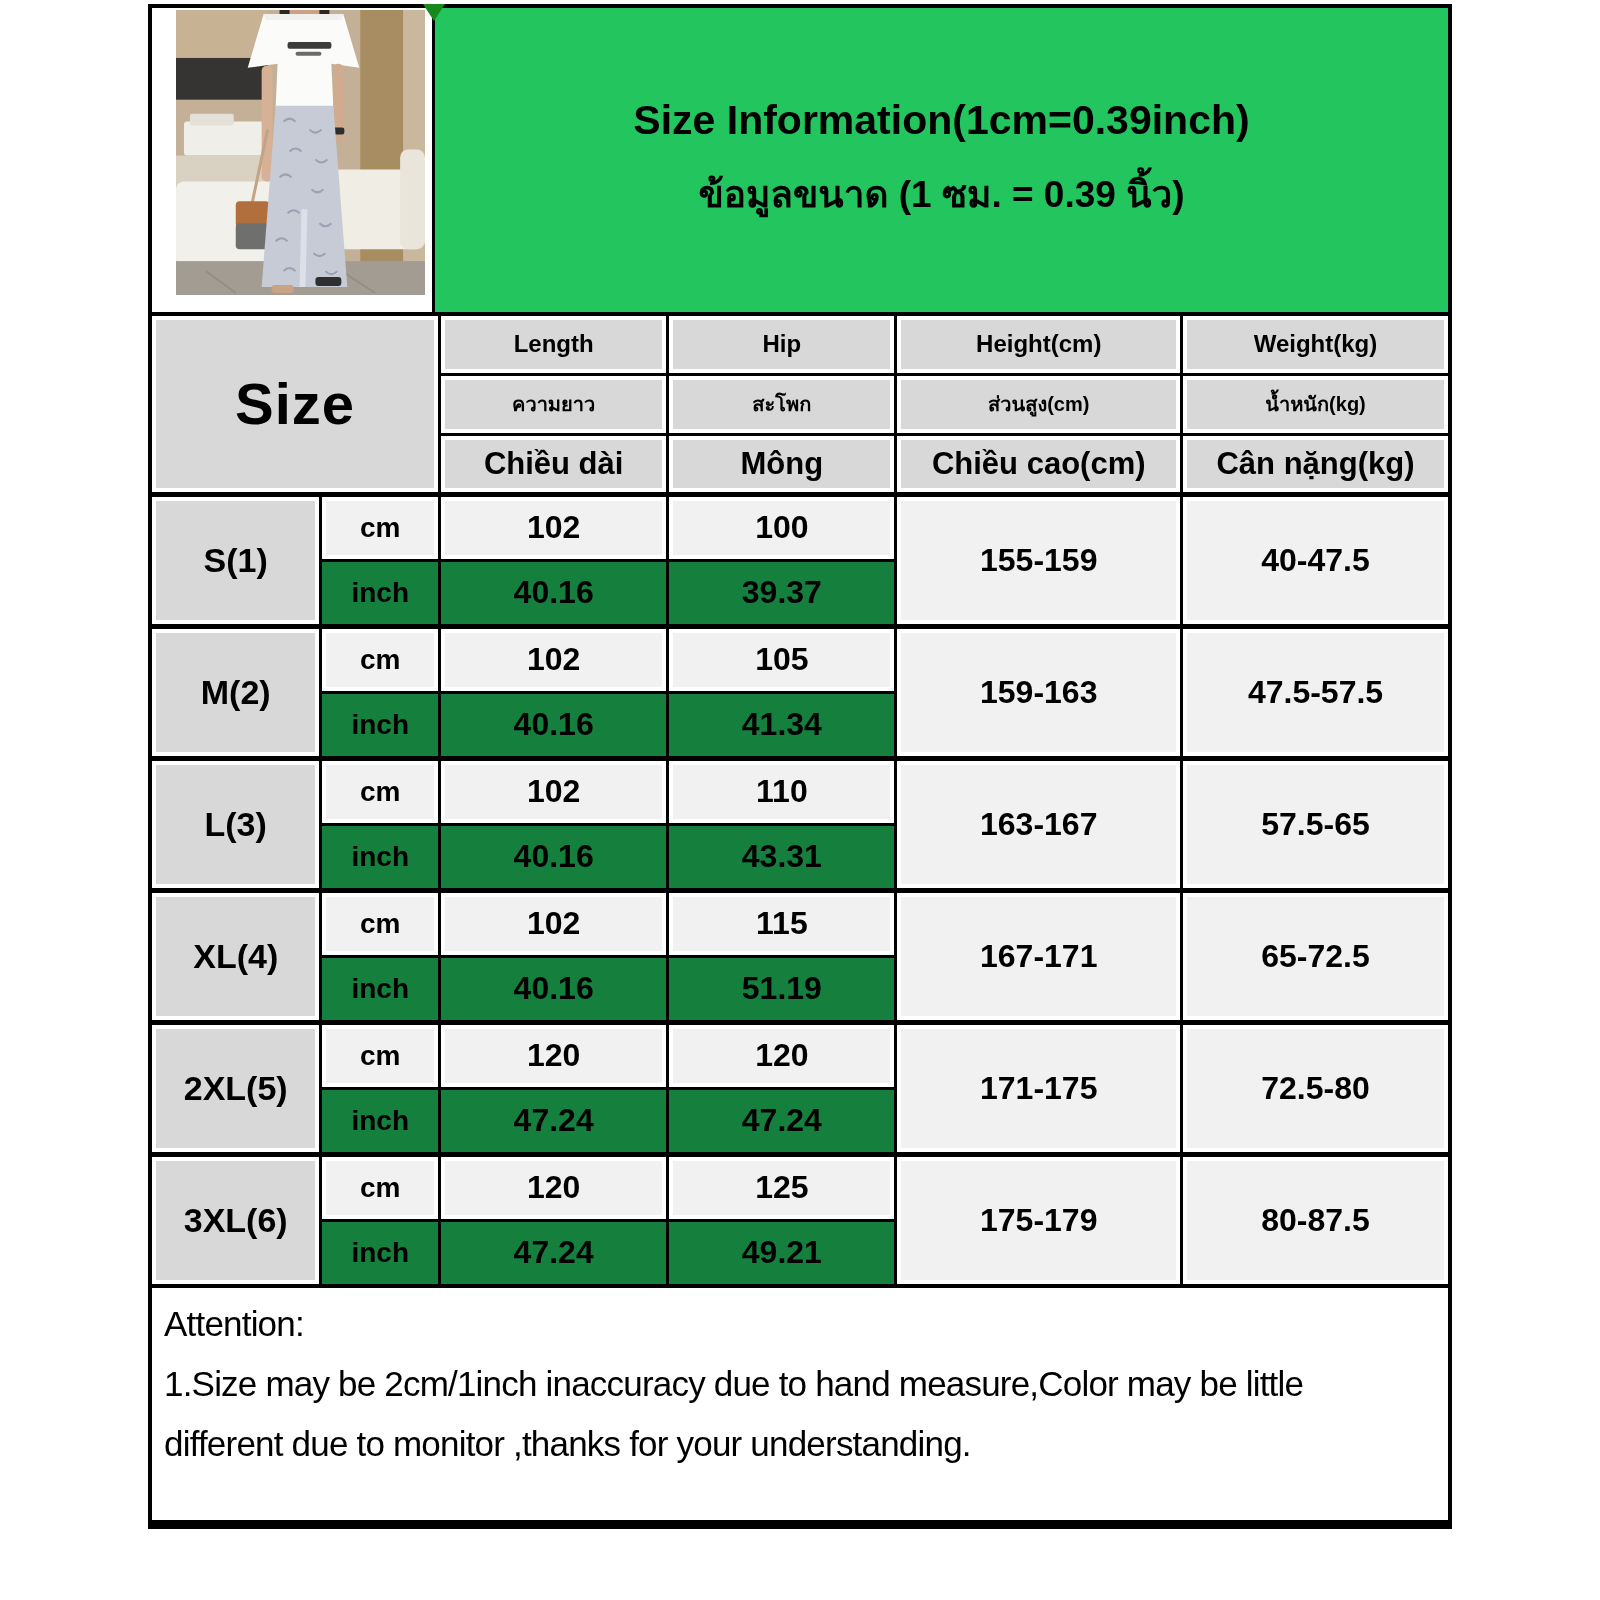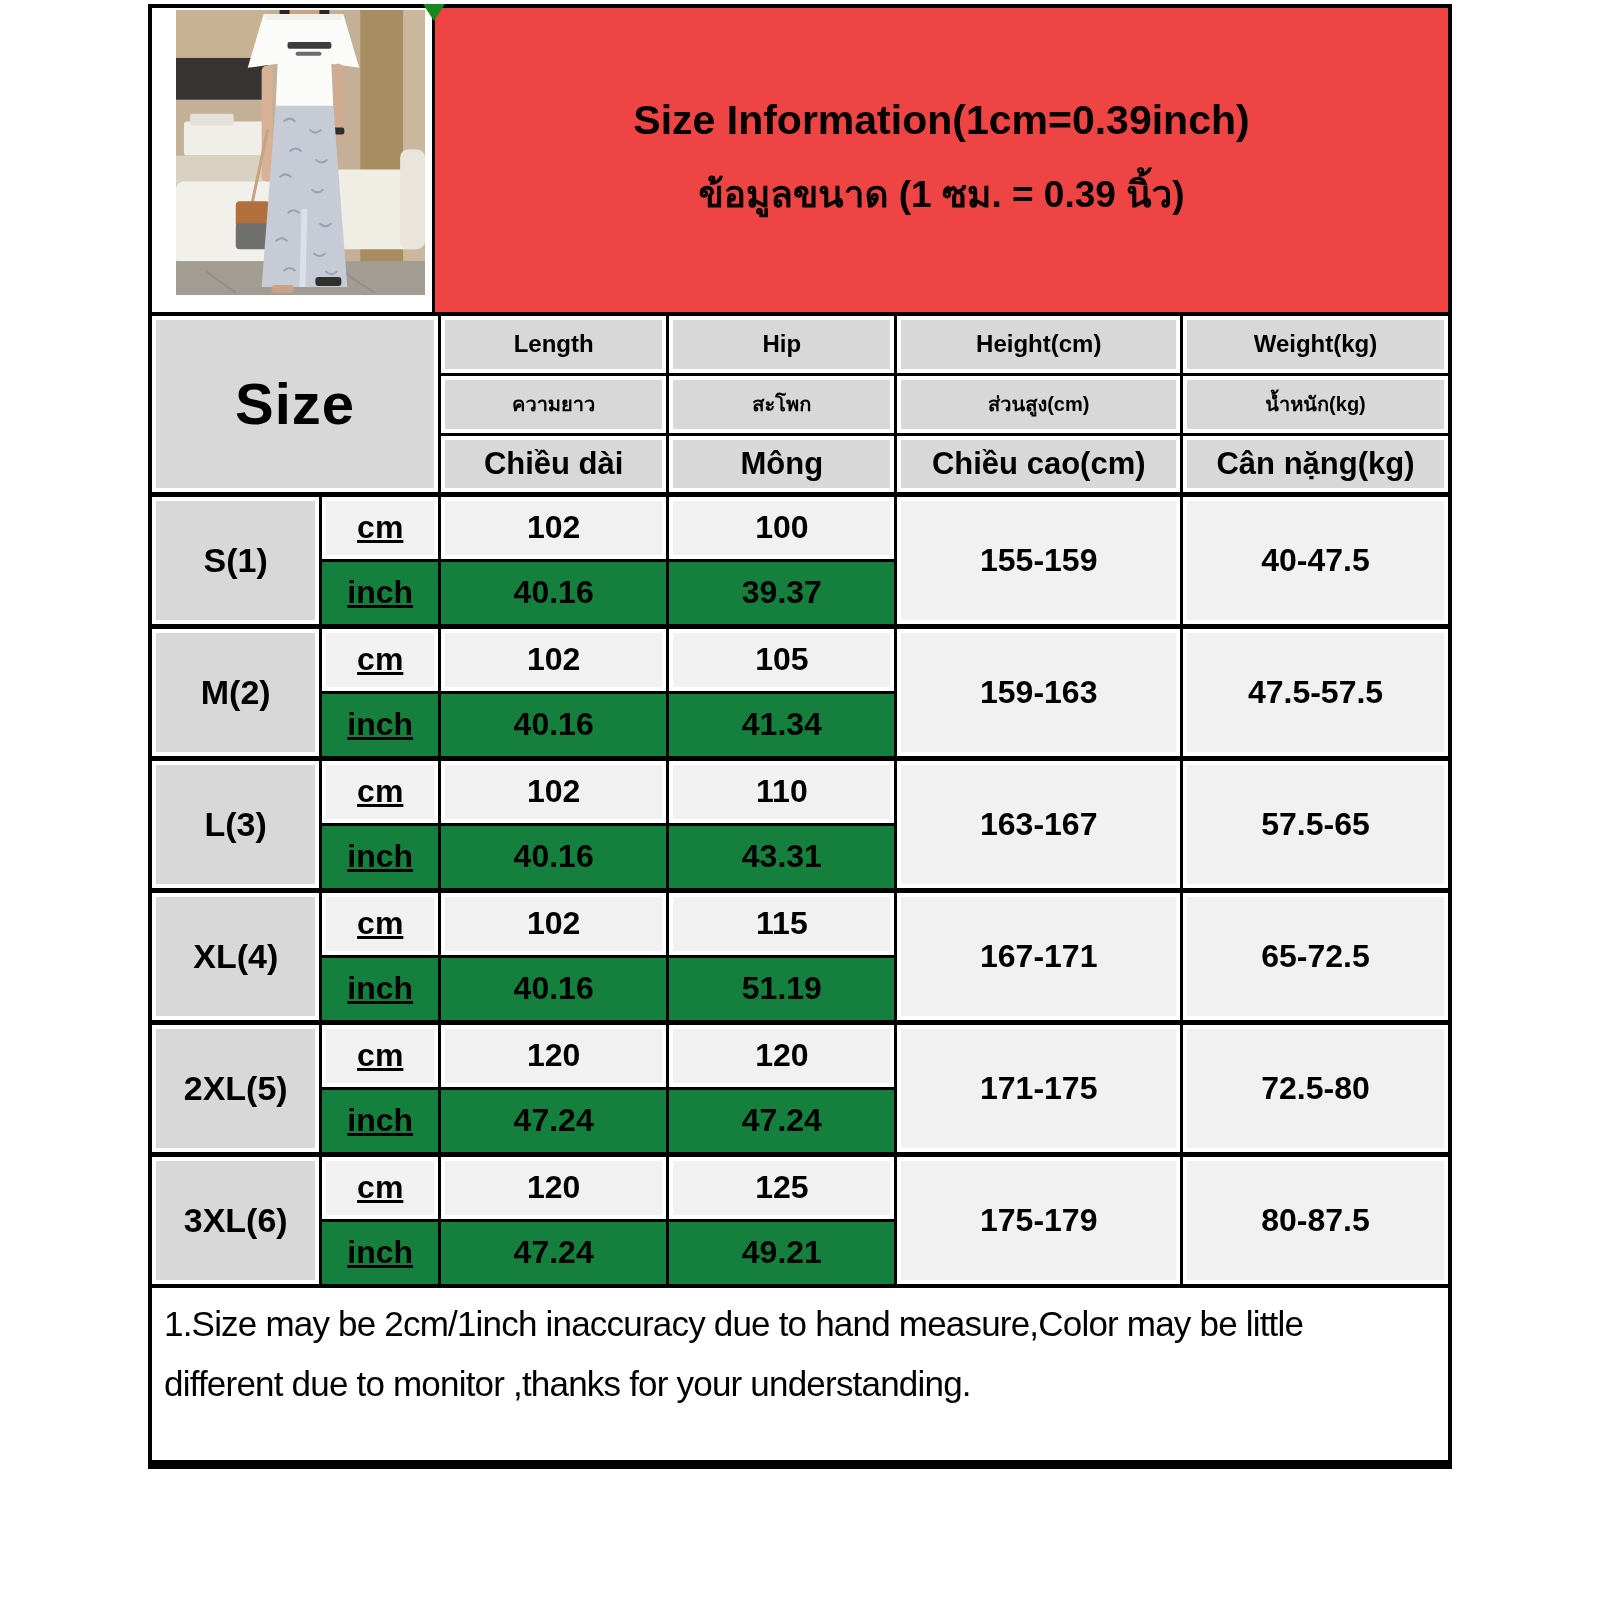--- a/index.html
+++ b/index.html
@@ -22,21 +22,21 @@
     border-right:3px solid #000; background:#ffffff;
     padding:2px 7px 17px 24px; position:relative;
   }
   .photo-cell svg { width:100%; height:100%; display:block; }
   .green-tri {
     position:absolute; top:-4px; right:-13px; width:0; height:0; z-index:5;
     border-left:11px solid transparent; border-right:11px solid transparent;
     border-top:17px solid #16881c;
   }
   .title-cell {
-    flex:1; background:#ef4444; display:flex; flex-direction:column;
+    flex:1; background:#22c55e; display:flex; flex-direction:column;
     justify-content:center; align-items:center; row-gap:20px;
   }
   .title-en, .title-vi { font-size:41px; font-weight:bold; white-space:nowrap; }
   .title-th { font-size:37px; font-weight:bold; white-space:nowrap;text-align:center; }
 
   
   table.size-table {
     border-collapse:collapse; table-layout:fixed; width:1304px;
     border:4px solid #000;
   }
@@ -51,21 +51,21 @@
   tr.hrow   { height:60px; }
   tr.cm-row   { height:66px; }
   tr.inch-row { height:66px; }
   tr.cm-row > * { border-top:5px solid #000; }
 
   .size-big   { font-size:58px; font-weight:bold; letter-spacing:1px; }
   .h-en       { font-size:24px; font-weight:bold; }
   .h-th       { font-size:20px; font-weight:bold; }
   .h-vi       { font-size:31px; font-weight:bold; }
   .size-label { font-size:34px; font-weight:bold; }
-  .unit       { font-size:32px; font-weight:bold;text-decoration:underline; }
+  .unit       { font-size:28px; font-weight:bold; }
   .val        { font-size:32px; font-weight:bold; }
 
   
   .attention {
     box-sizing:border-box; background:#ffffff;
     border:4px solid #000; border-top:none; border-bottom:9px solid #000;
     padding:6px 12px 46px 12px;
     font-size:35px; letter-spacing:-0.8px; line-height:60px;
   }
   .attention div { white-space:nowrap; }
@@ -257,17 +257,18 @@
       </tr>
       <tr class="inch-row">
         <td class="cell-white unit">inch</td>
         <td class="cell-white val">47.24</td>
         <td class="cell-white val">49.21</td>
       </tr>
     </tbody>
   </table>
 
   <div class="attention">
+    <div>Attention:</div>
     <div>1.Size may be 2cm/1inch inaccuracy due to hand measure,Color may be little</div>
     <div>different due to monitor ,thanks for your understanding.</div>
   </div>
 
 </div>
 
 </body></html>

